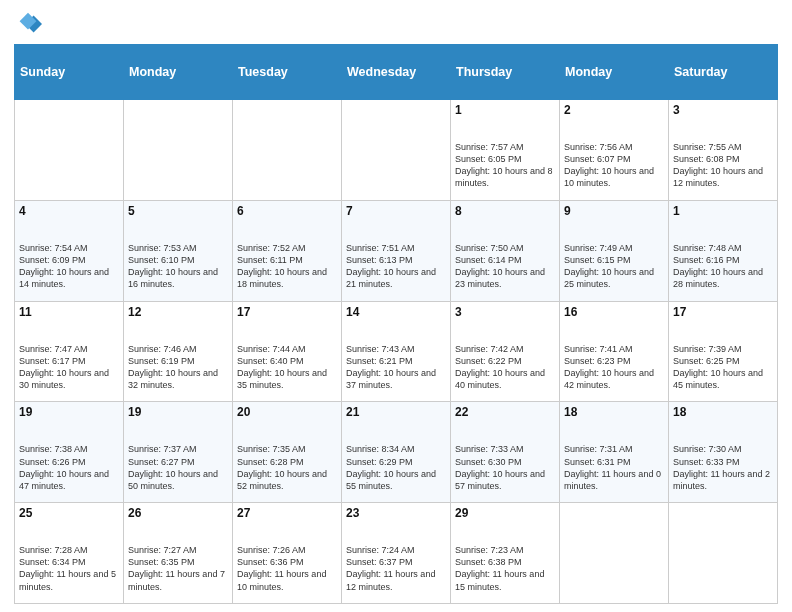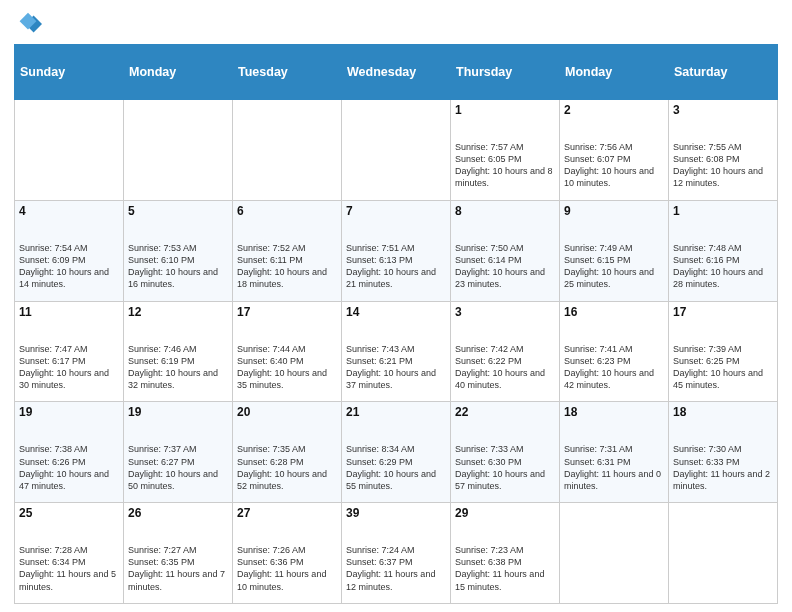--- a/index.html
+++ b/index.html
@@ -305,21 +305,21 @@
 Sunset: 6:35 PM
 Daylight: 11 hours and 7 minutes.</div>
           </td>
           <td>
             <div class="cell-day">27</div>
             <div class="cell-info">Sunrise: 7:26 AM
 Sunset: 6:36 PM
 Daylight: 11 hours and 10 minutes.</div>
           </td>
           <td>
-            <div class="cell-day">39</div>
+            <div class="cell-day">23</div>
             <div class="cell-info">Sunrise: 7:24 AM
 Sunset: 6:37 PM
 Daylight: 11 hours and 12 minutes.</div>
           </td>
           <td>
             <div class="cell-day">29</div>
             <div class="cell-info">Sunrise: 7:23 AM
 Sunset: 6:38 PM
 Daylight: 11 hours and 15 minutes.</div>
           </td>

